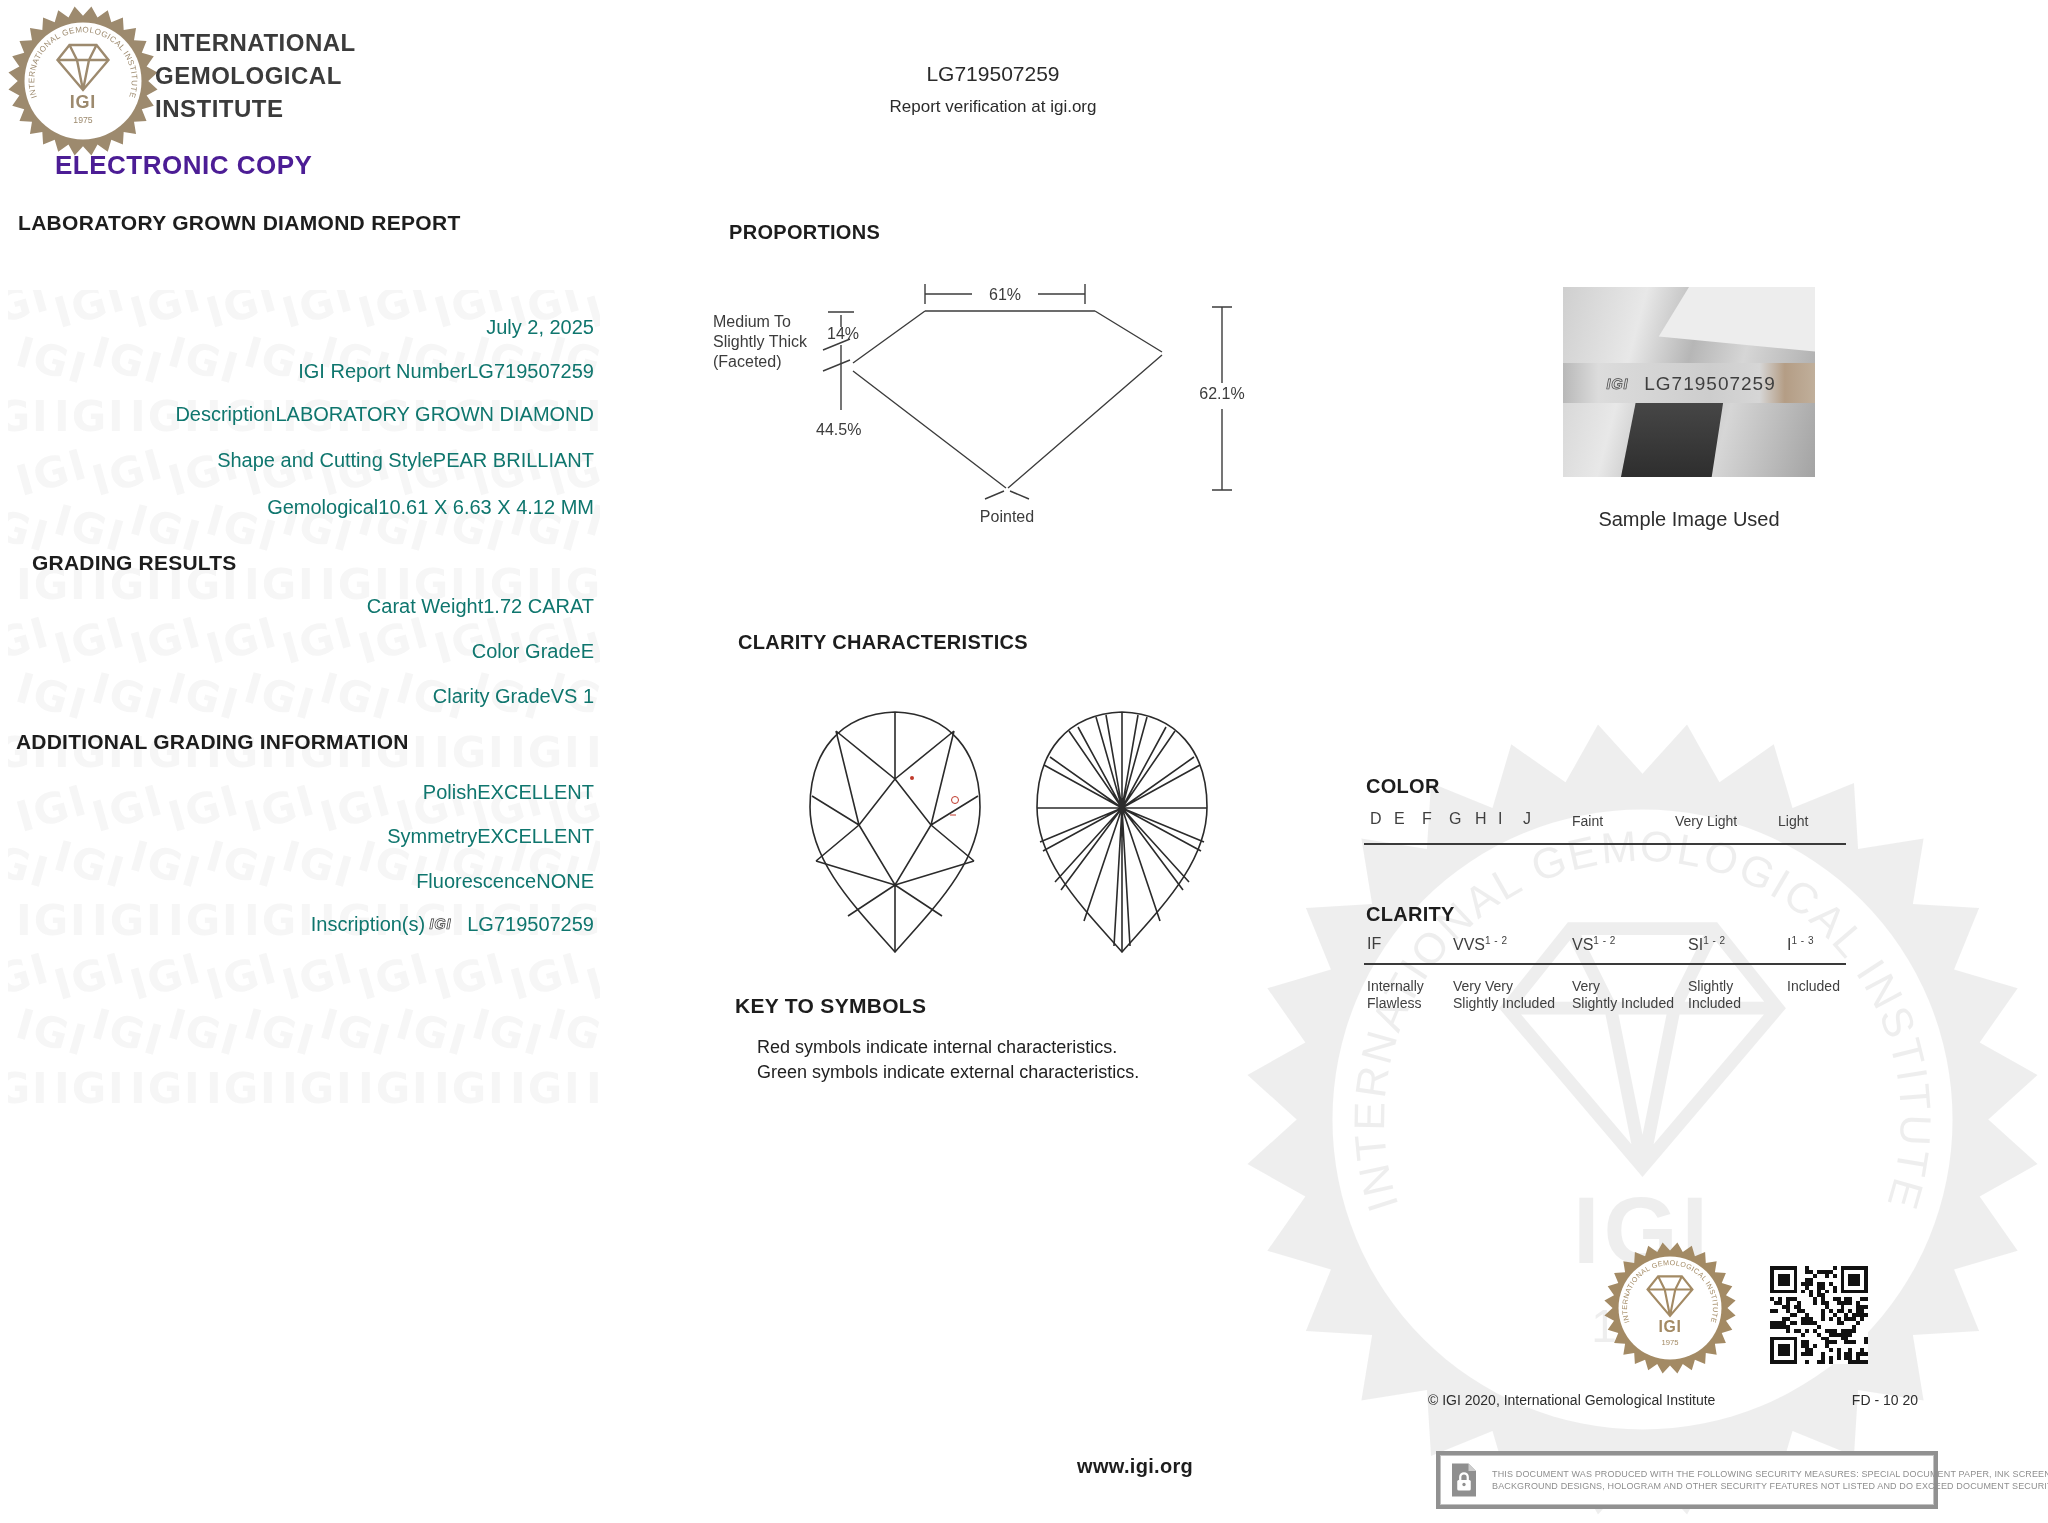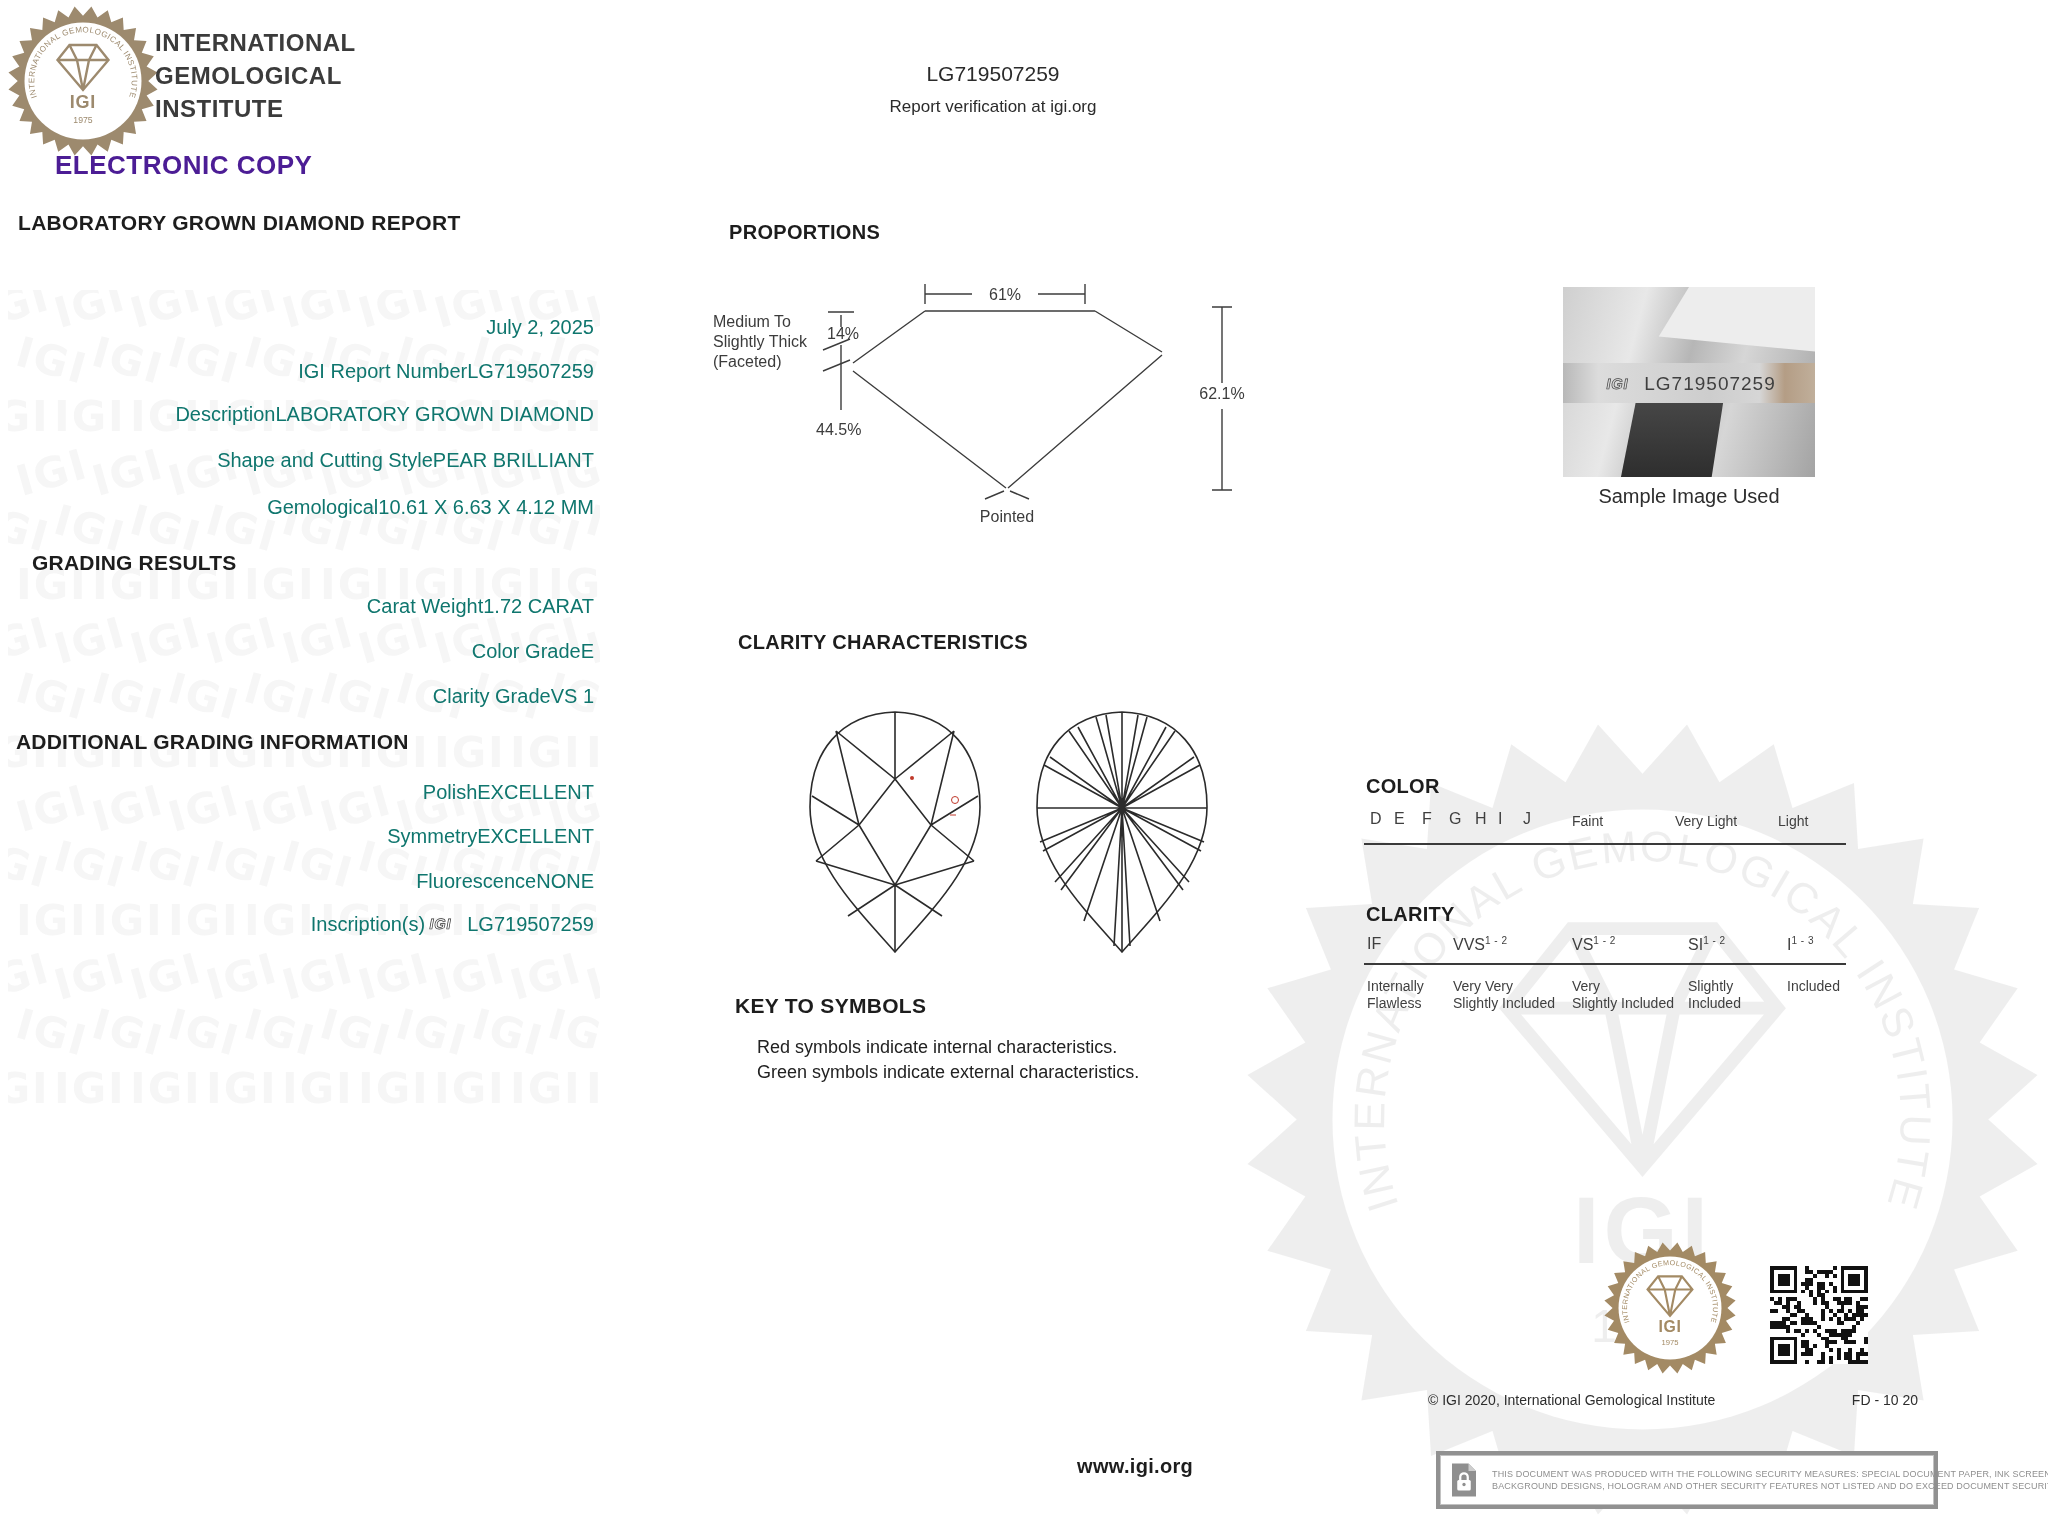--- a/index.html
+++ b/index.html
@@ -40,21 +40,21 @@
              background:linear-gradient(105deg,#cfcfcf 0%,#e8e8e8 28%,#b6b6b6 48%,#d6d6d6 66%,#a3a3a3 100%)}
   .si-bright{position:absolute;left:0;top:0;width:100%;height:100%;background:#ededed;
              clip-path:polygon(50% 0,100% 0,100% 34%,38% 26%)}
   .si-dark{position:absolute;left:0;top:0;width:100%;height:100%;
            background:linear-gradient(#6c6c6c,#2e2e2e);
            clip-path:polygon(23% 100%,30% 53%,64% 57%,59% 100%)}
   .si-band{position:absolute;left:0;top:40%;width:100%;height:21%;
            background:linear-gradient(90deg,#b8b8b8 0%,#dcdcdc 14%,#cdcdcd 58%,#d6d6d6 78%,#b49d85 88%,#c0af9b 100%)}
   .si-ins{position:absolute;left:0;top:41%;width:100%;height:20%;display:flex;align-items:center;justify-content:center;
           font-size:19px;color:#3f3f3f;letter-spacing:1px}
-  .si-caption{position:absolute;left:1563px;top:485px;width:252px;text-align:center;font-size:20px;color:#2d2d2d}
+  .si-caption{position:absolute;left:1563px;top:508px;width:252px;text-align:center;font-size:20px;color:#2d2d2d}
 
   
   .scalesec{position:absolute;left:1366px;width:482px}
   .scale-line{position:absolute;left:-2px;width:482px;height:2px;background:#3a3a3a}
   .cletter{position:absolute;font-size:16px;color:#3f3f3f}
   .crange{position:absolute;font-size:14px;color:#3f3f3f}
   .cgrade{position:absolute;font-size:16px;color:#3f3f3f;white-space:nowrap}
   .cgrade sup{font-size:10px;letter-spacing:.5px}
   .cdesc{position:absolute;font-size:14px;line-height:17px;color:#3f3f3f;white-space:nowrap}
 

